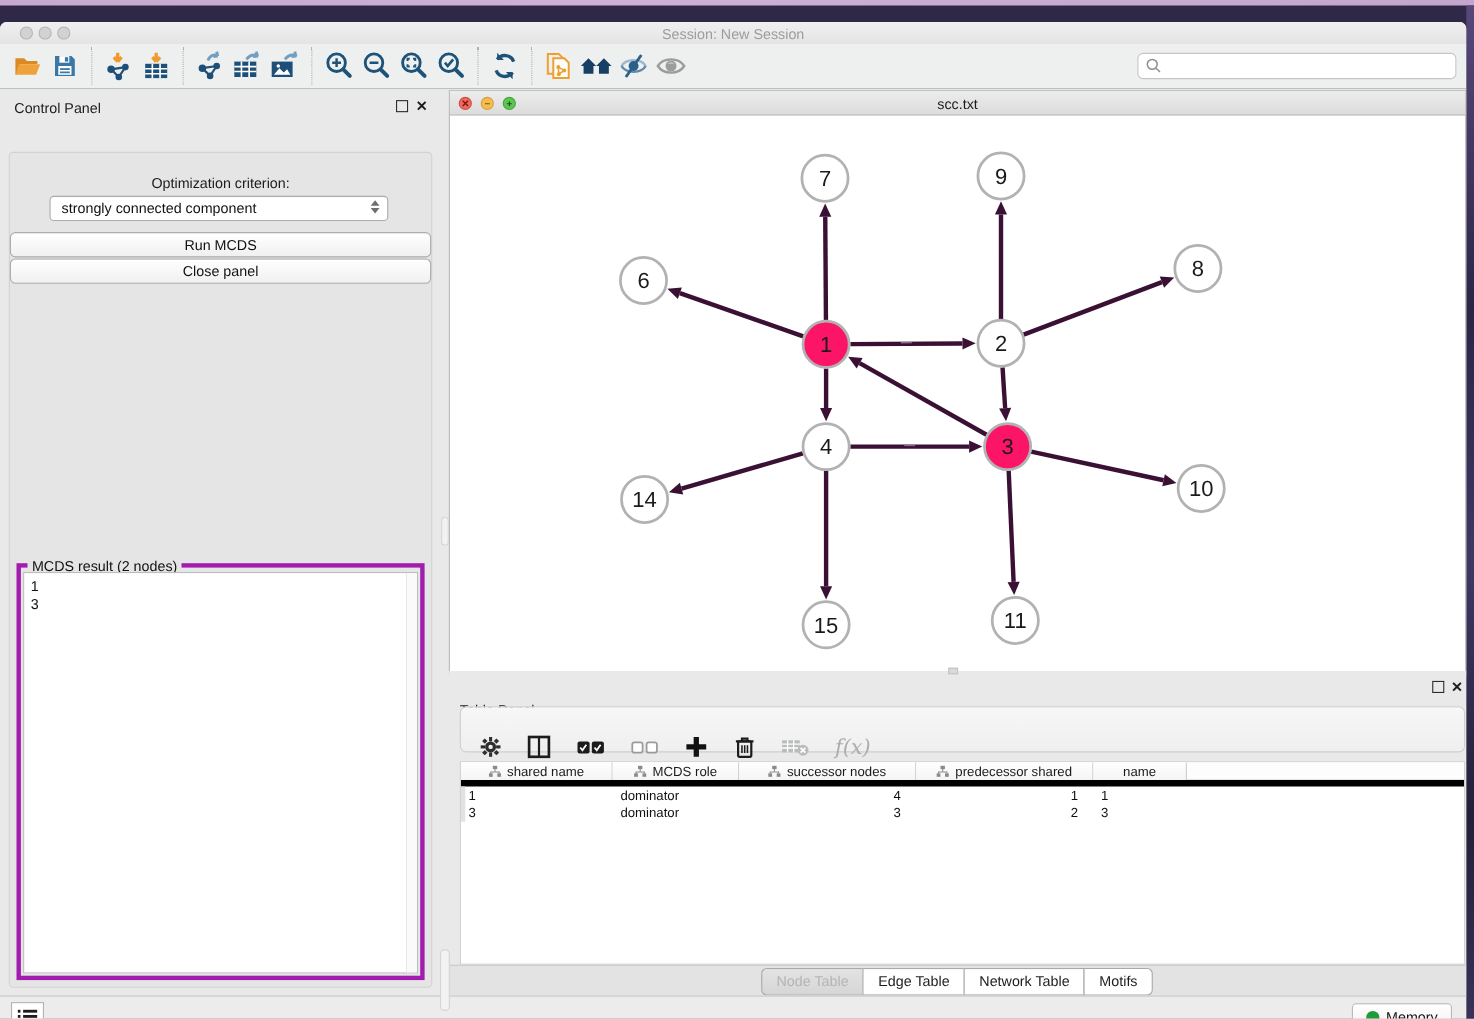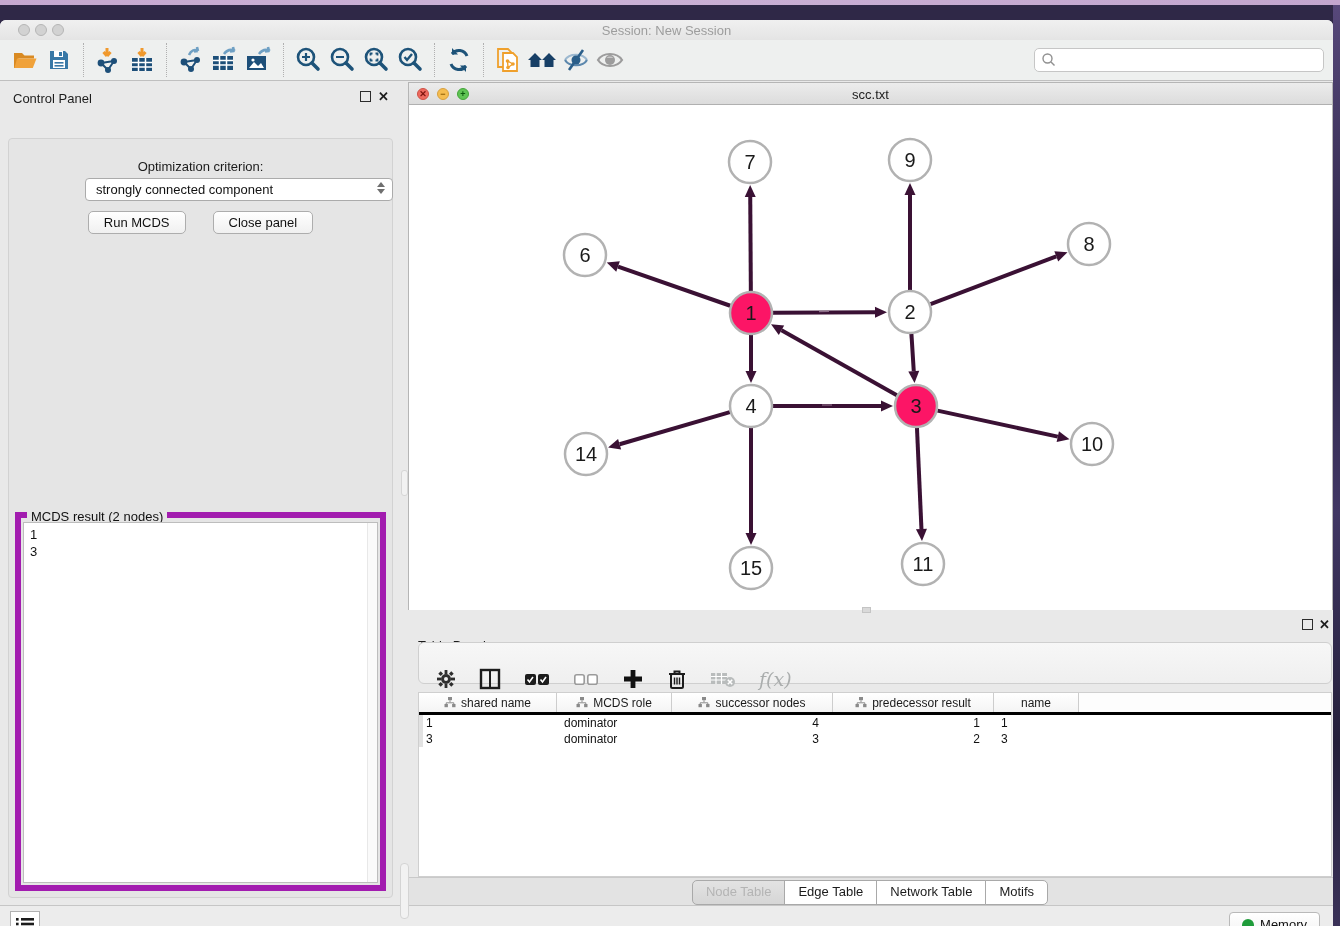--- a/index.html
+++ b/index.html
@@ -49,31 +49,31 @@
   .seg:first-child { border-radius:5px 0 0 5px; }
   .seg:last-child { border-radius:0 5px 5px 0; }
   .seg.active { background:linear-gradient(#e3e3e3,#d6d6d6); color:#b4b4b4; }
   #cp-tabs { position:absolute; left:0; top:32px; width:100%; display:flex; justify-content:center; }
 
   #cp-content { position:absolute; left:8px; top:56px; width:385px; height:760px;
     background:#e5e5e5; border:1px solid #d2d2d2; border-radius:4px; }
   .opt-label { margin-top:20px; text-align:center; font-size:13px; color:#1b1b1b; }
   .dropdown { position:absolute; left:36px; top:39px; width:308px; height:23px; background:#fff;
     border:1px solid #ababab; border-radius:4px; font-size:13px; color:#111;
-    display:flex; align-items:center; padding-left:10px;margin-left:40px; }
+    display:flex; align-items:center; padding-left:10px; }
   .dd-arrows { position:absolute; right:7px; top:3px; display:flex; flex-direction:column; gap:2px; }
   .dd-arrows i { width:0; height:0; border-left:4px solid transparent; border-right:4px solid transparent; }
   .dd-up { border-bottom:5px solid #6f6f6f; }
   .dd-down { border-top:5px solid #6f6f6f; }
-  .cp-buttons { position:absolute; left:0; top:72px; width:100%; display:flex; justify-content:center; gap:27px; }
+  .cp-buttons { position:absolute; left:0; top:72px; width:100%; display:flex; justify-content:center; gap:1px;flex-direction:column; }
   .mac-btn { background:linear-gradient(#ffffff,#f0f0f0); border:1px solid #adadad; border-radius:5px;
     font-size:13px; color:#111; padding:3px 15px; font-family:"Liberation Sans",sans-serif; }
 
   .result-group { position:absolute; left:6px; top:373px; width:371px; height:379px;
-    border:6px solid #a21caf; }
+    border:4px solid #a21caf; }
   .result-title { position:absolute; left:6px; top:-9px; background:#e5e5e5; padding:0 4px;
     font-size:13px; color:#111; }
   .result-area { position:absolute; left:2px; top:4px; right:2px; bottom:2px; background:#fff;
     border:1px solid #bdbdbd; font-size:13px; color:#111; padding:3px 0 0 6px; line-height:17px;
     white-space:pre; overflow:hidden; }
   .result-scroll { position:absolute; right:3px; top:5px; bottom:3px; width:10px;
     background:#fafafa; border-left:1px solid #e8e8e8; }
 
   
   #scc-window { position:absolute; left:408px; top:62px; width:925px; height:532px;
@@ -93,21 +93,21 @@
   #tp-head { position:absolute; left:0; top:0; width:100%; height:28px; }
   #tp-head .ph-title { position:absolute; left:10px; top:8px; font-size:13px; color:#1c1c1c;margin-top:20px; }
   .tp-toolbar { position:absolute; left:10px; top:32px; right:1px; height:42px;
     background:linear-gradient(#f7f7f7,#efefef); border:1px solid #cfcfcf; border-radius:6px;
     display:flex; align-items:center; gap:23px; padding-left:17px; }
   .tpi { display:flex; align-items:center; justify-content:center;margin-top:32px; }
   .fx { font-family:"DejaVu Serif", serif; font-style:italic; font-size:19px; color:#aaadad; }
 
   .table-wrap { position:absolute; left:10px; top:82px; right:1px; bottom:28px; background:#fff;
     border:1px solid #cfcfcf; overflow:hidden; }
-  .thead { display:flex; height:22px; background:#fdfdfd; border-bottom:3px solid #000000; }
+  .thead { display:flex; height:22px; background:#fdfdfd; border-bottom:6px solid #000000; }
   .th { position:relative; display:flex; align-items:center; justify-content:center; gap:5px;
     font-size:12px; color:#1a1a1a; border-right:1px solid #cdcdcd;
     background:linear-gradient(#ffffff,#f4f4f4); }
   .trow { display:flex; height:16px; }
   .td { font-size:12px; color:#111; padding-top:1px; }
   .td.left { text-align:left; }
   .td.right { text-align:right; }
   .row-gutter { position:absolute; left:0; top:22px; width:4px; height:32px; background:#e2e2e2; }
 
   #tp-tabs { position:absolute; left:0; bottom:0; width:100%; height:28px; background:#e3e3e3;
@@ -477,21 +477,21 @@
           </div>
           <div class="th" style="width: 161px;">
             <svg width="12" height="11" viewBox="0 0 12 11">
               <g fill="#8a8a8a">
                 <rect x="4" y="0" width="4" height="3.2"></rect>
                 <rect x="0.5" y="7" width="3.4" height="3.2"></rect>
                 <rect x="8.1" y="7" width="3.4" height="3.2"></rect>
               </g>
               <path d="M6 3.2v2M2.2 7v-1.2h7.6V7" stroke="#8a8a8a" fill="none" stroke-width="1"></path>
             </svg>
-            <span>predecessor result</span>
+            <span>predecessor shared</span>
           </div>
           <div class="th" style="width: 85px;">
             <span>name</span>
           </div>
         </div>
       <div id="table-body">
           <div class="trow">
             <div class="td left" style="width: 138px; padding: 1px 0px 0px 7px;">1</div>
             <div class="td left" style="width: 115px; padding: 1px 0px 0px 7px;">dominator</div>
             <div class="td right" style="width: 161px; padding: 1px 14px 0px 0px;">4</div>

